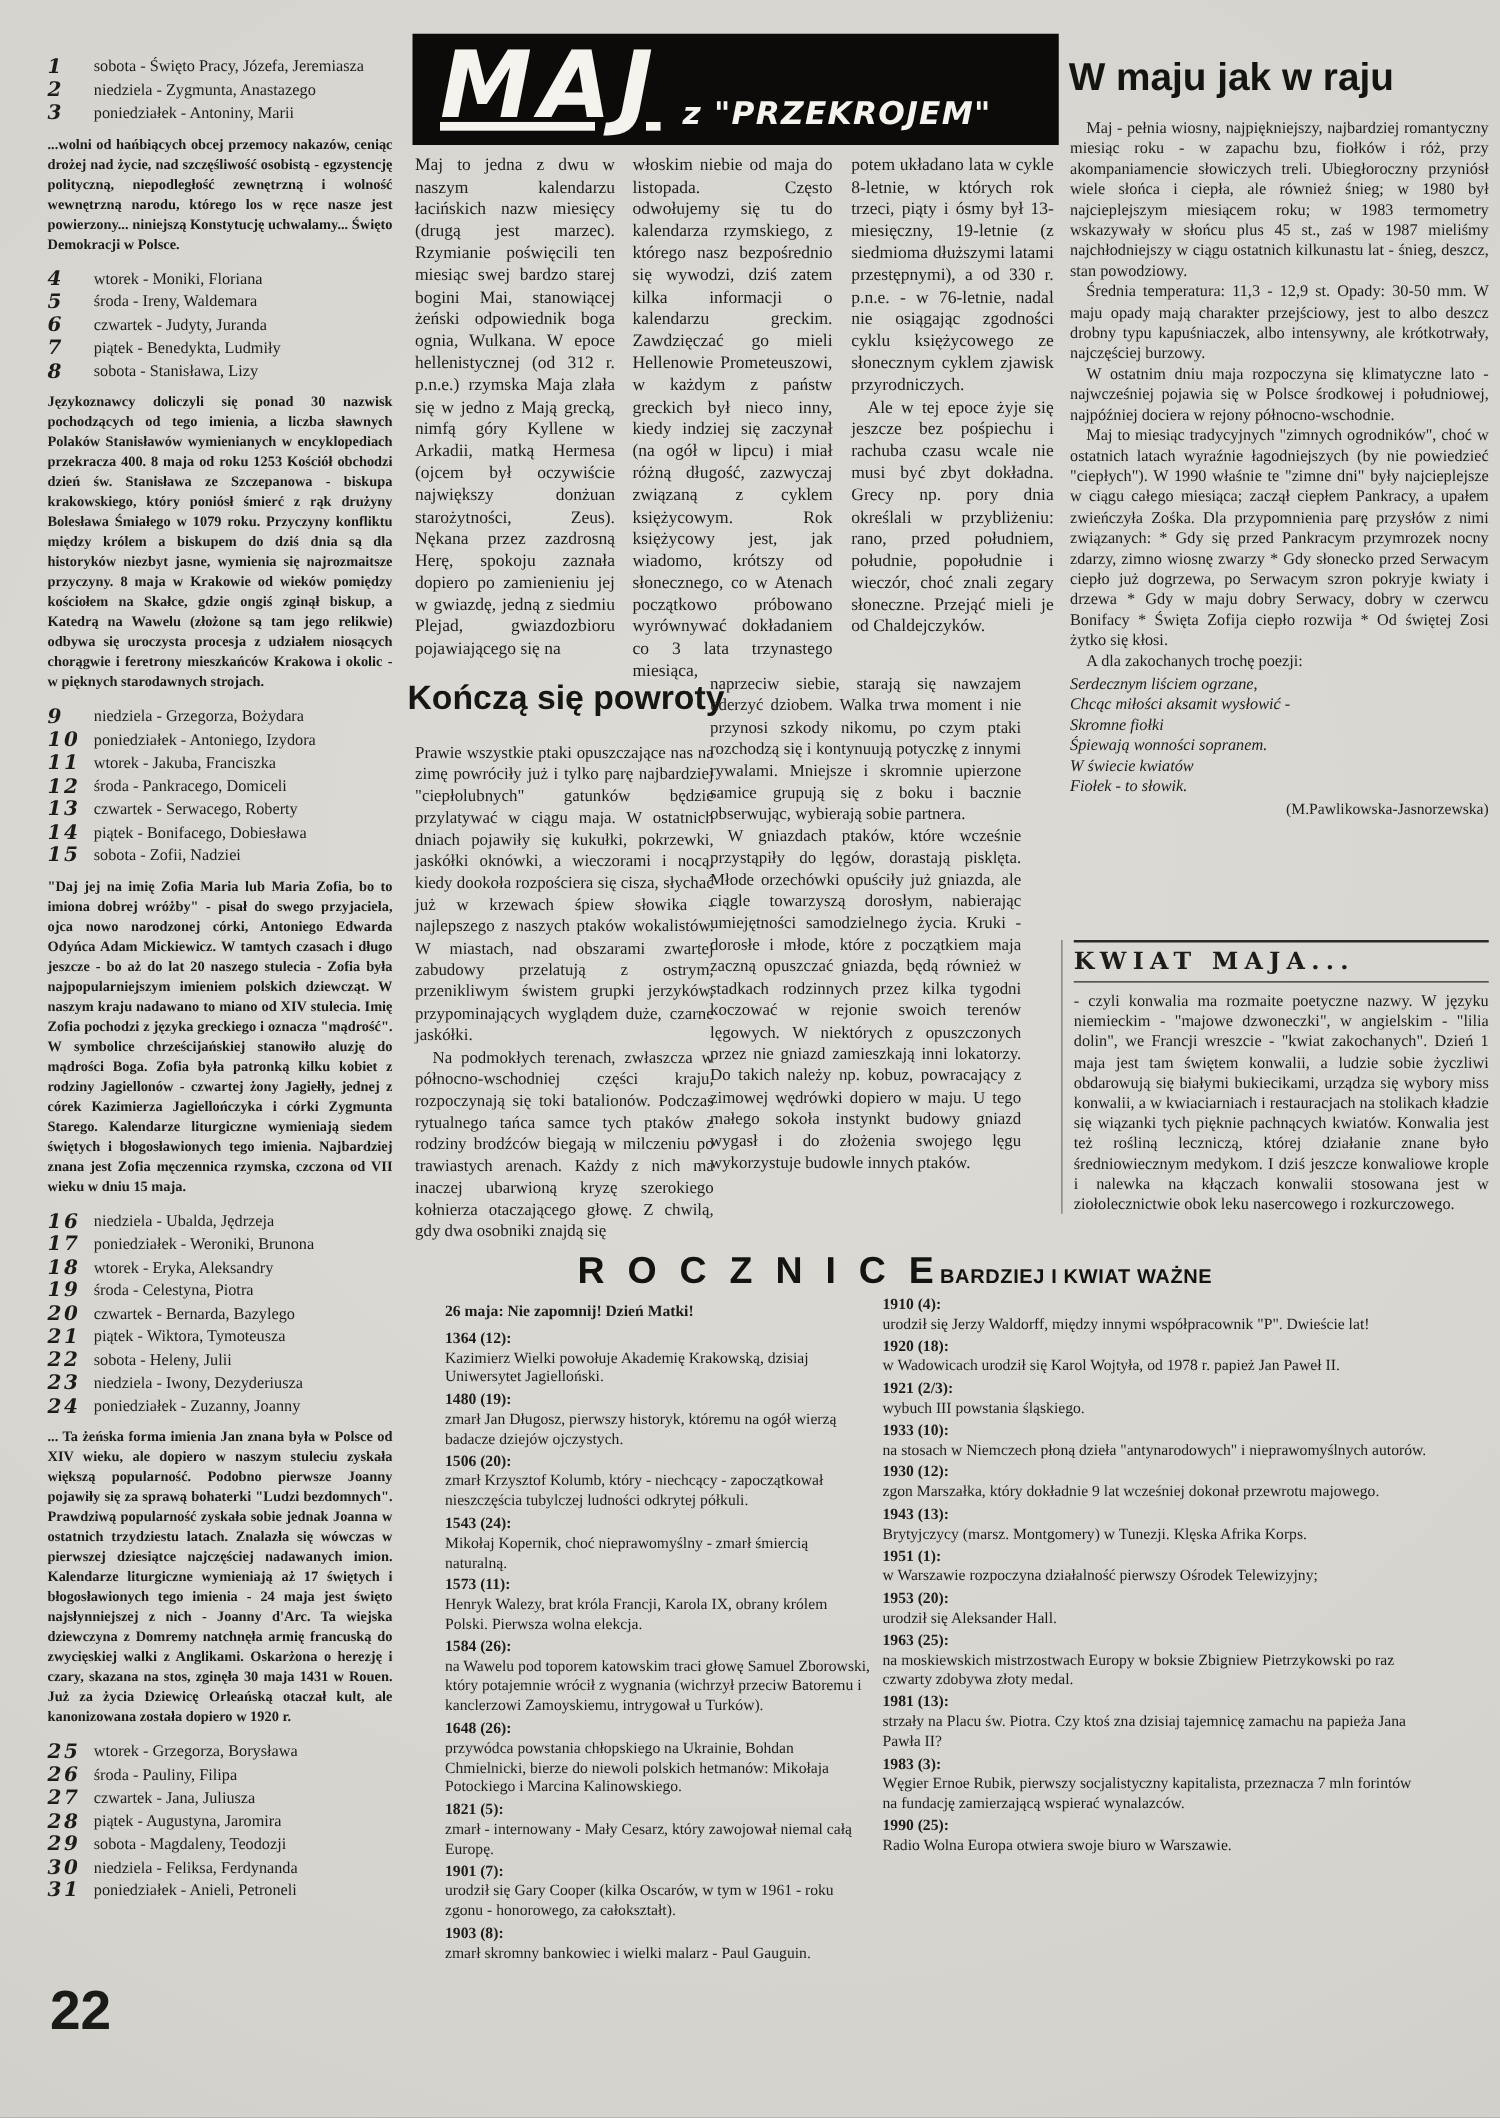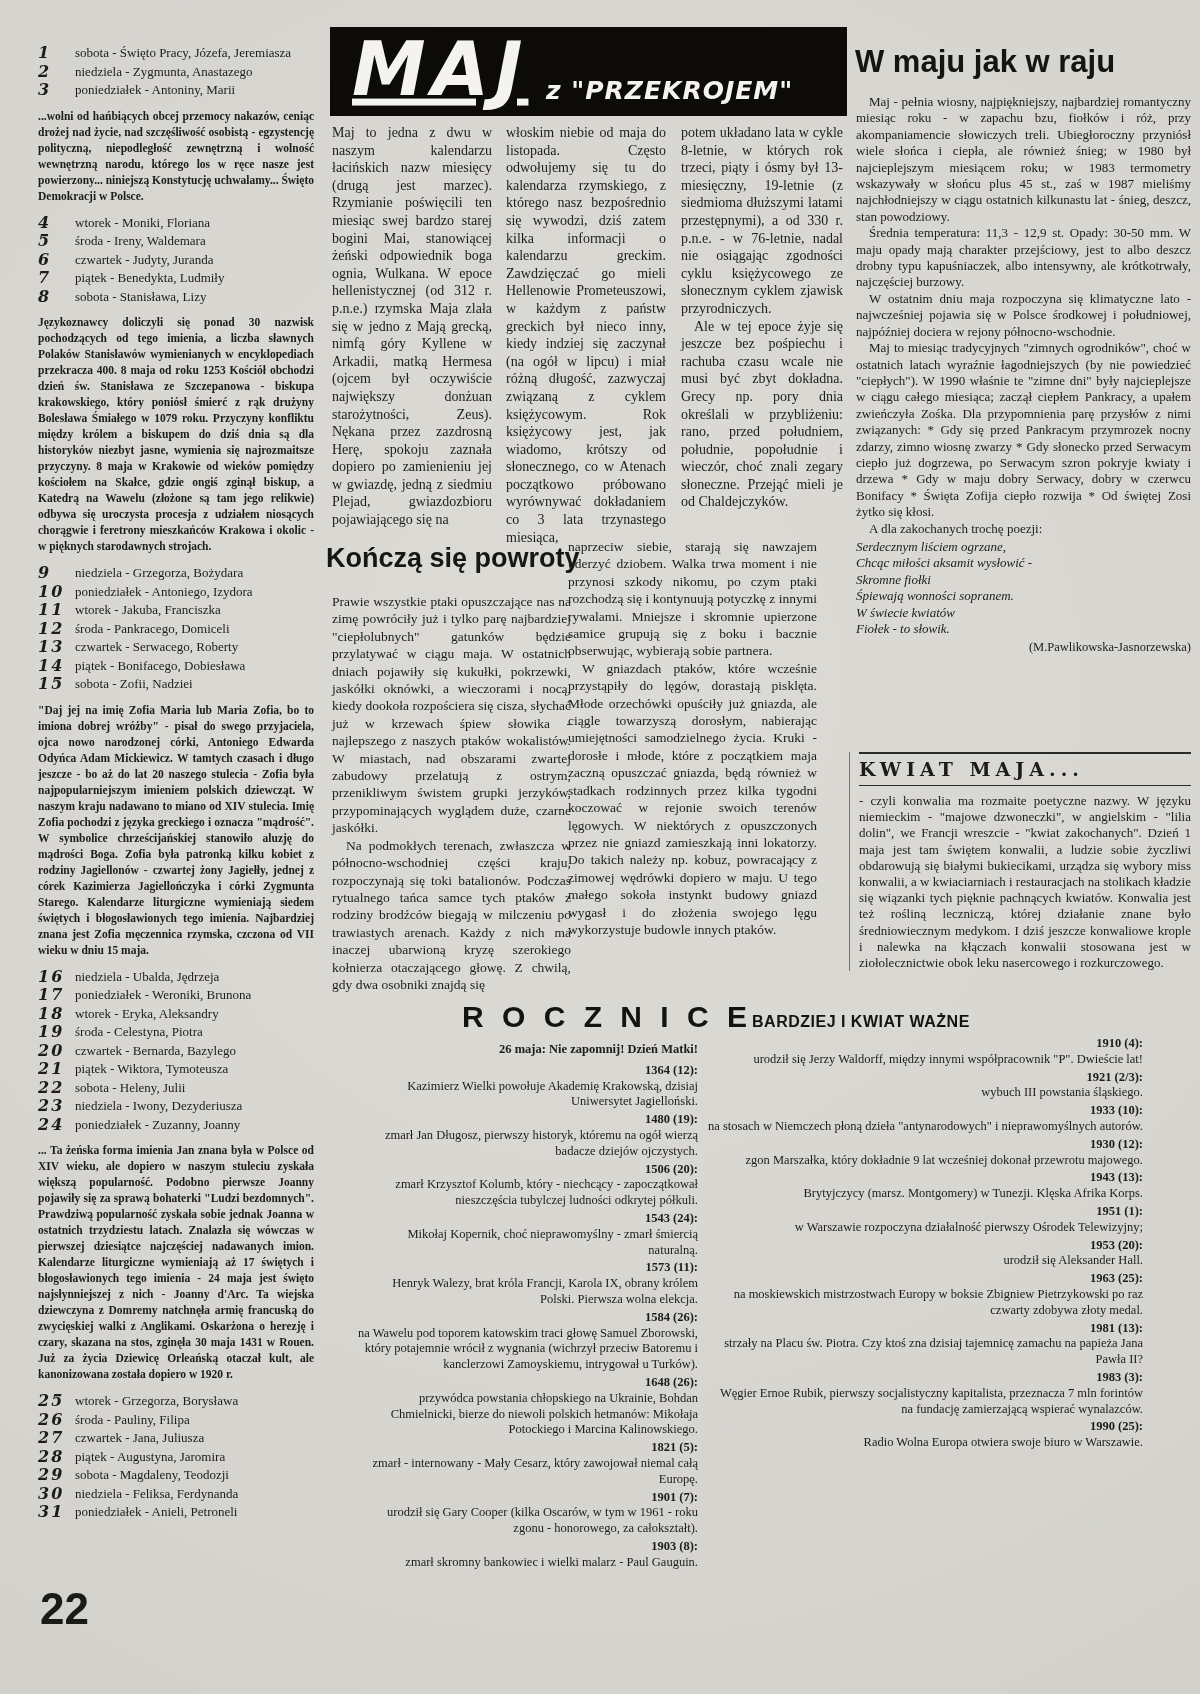--- a/index.html
+++ b/index.html
@@ -60,21 +60,21 @@
   .kwiat-title{font-family:"DejaVu Serif",serif;font-weight:bold;font-size:19px;
     letter-spacing:5px;text-align:left;padding:4px 0 5px;
     border-top:2px solid #2a2a27;border-bottom:1px solid #2a2a27;}
   .kwiat-text{margin-top:7px;font-size:13px;line-height:16.2px;text-align:justify;}
 
   
   .roc-header{position:absolute;left:462px;top:1000px;display:flex;align-items:baseline;
     font-family:"Liberation Sans",sans-serif;color:#131311;}
   .roc-title{font-size:30px;font-weight:bold;letter-spacing:5px;}
   .roc-sub{font-size:16px;font-weight:bold;letter-spacing:0.5px;}
-  .roc-col{position:absolute;font-size:12.5px;line-height:15.8px;text-align:right;}
+  .roc-col{position:absolute;font-size:12.5px;line-height:15.8px;}
   .roc-left{left:356px;top:1042px;width:342px;}
   .roc-right{left:706px;top:1036px;width:437px;}
   .roc-intro{font-weight:bold;margin-bottom:5px;}
   .roc-entry{margin-bottom:2px;}
   .roc-year{font-weight:bold;}
 
   
   .page-number{position:absolute;left:40px;top:1584px;
     font-family:"Liberation Sans",sans-serif;font-size:44px;font-weight:bold;color:#1a1a18;}
 </style>
@@ -342,20 +342,24 @@
       </div>
   </div>
   <div class="roc-col roc-right">
     <div>
 
     <div class="roc-entry">
         <div class="roc-year">1910 (4):</div>
         <div class="roc-text">urodził się Jerzy Waldorff, między innymi współpracownik "P". Dwieście lat!</div>
       </div>
         <div class="roc-entry">
+        <div class="roc-year">1920 (18):</div>
+        <div class="roc-text">w Wadowicach urodził się Karol Wojtyła, od 1978 r. papież Jan Paweł II.</div>
+      </div>
+        <div class="roc-entry">
         <div class="roc-year">1921 (2/3):</div>
         <div class="roc-text">wybuch III powstania śląskiego.</div>
       </div>
         <div class="roc-entry">
         <div class="roc-year">1933 (10):</div>
         <div class="roc-text">na stosach w Niemczech płoną dzieła "antynarodowych" i nieprawomyślnych autorów.</div>
       </div>
         <div class="roc-entry">
         <div class="roc-year">1930 (12):</div>
         <div class="roc-text">zgon Marszałka, który dokładnie 9 lat wcześniej dokonał przewrotu majowego.</div>

